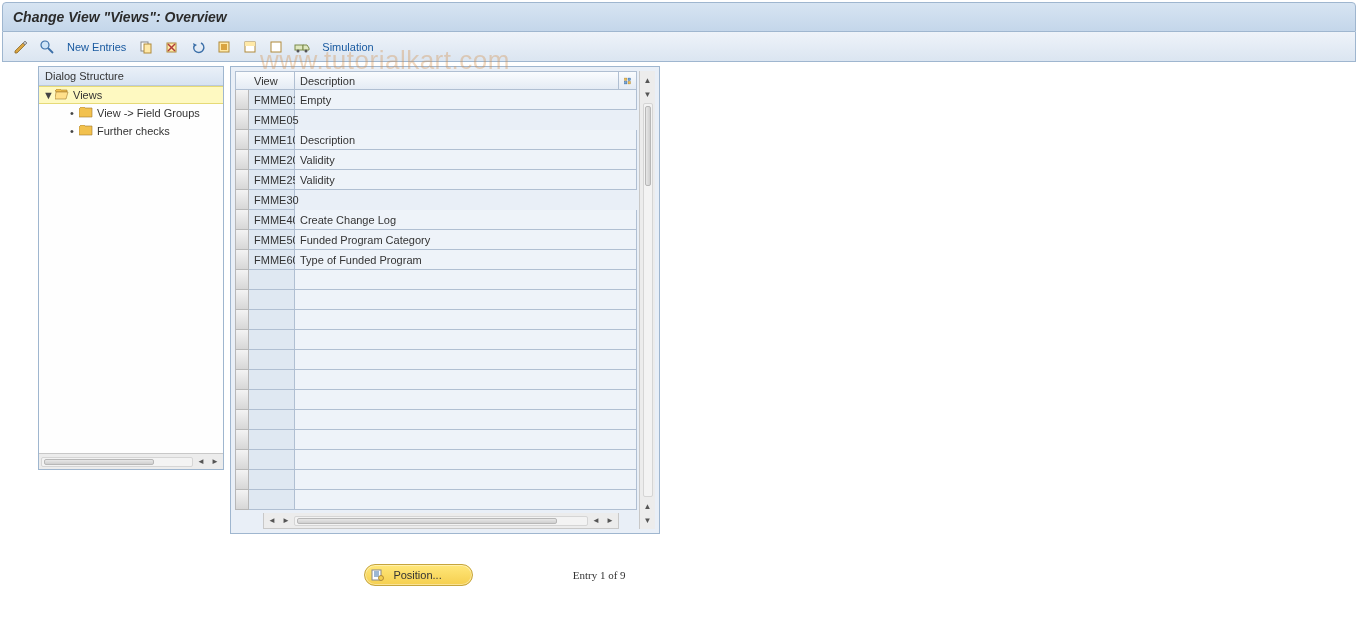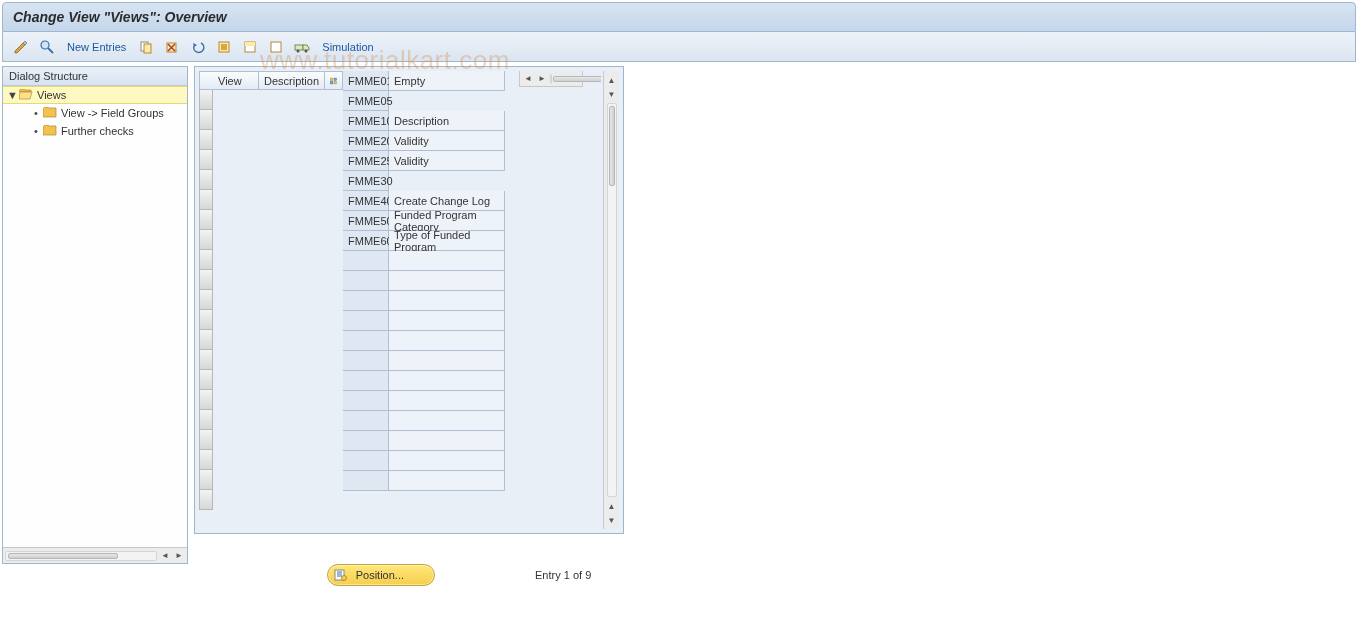--- a/index.html
+++ b/index.html
@@ -70,21 +70,22 @@
     margin: 4px 2px 2px 2px;
     gap: 6px;
   }
   
   .dialog-panel {
     width: 186px;
     border: 1px solid #9fb6cf;
     background: #f3f7fb;
     display: flex;
     flex-direction: column;
-    height: 498px;
+    height: 404px;
+    margin-left: 36px;
   }
   .dialog-header {
     background: linear-gradient(#eaf0f8, #d7e3f1);
     border-bottom: 1px solid #bcc9da;
     padding: 3px 6px;
     font-size: 11px;
   }
   .tree {
     flex: 1;
     background: #fefefe;
@@ -189,21 +190,21 @@
     width: 14px;
     height: 20px;
     background: linear-gradient(#f3f3f3, #d7d7d7);
     border: 1px solid #b7b7b7;
     border-top: none;
     cursor: pointer;
   }
   .grid {
     flex: 1;
     display: flex;
-    flex-direction: row;
+    flex-direction: column;
     overflow: hidden;
   }
   .grid-header {
     display: flex;
     height: 19px;
   }
   .grid-header .col {
     background: linear-gradient(#fafcfe, #e4ebf4);
     border: 1px solid #b0bfd2;
     border-left: none;
@@ -299,21 +300,21 @@
     border: 1px solid #c6a53c;
     border-radius: 11px;
     padding: 3px 30px 3px 6px;
     display: flex;
     align-items: center;
     gap: 8px;
     cursor: pointer;
     font-size: 11px;
     box-shadow: inset 0 0 0 1px rgba(255,255,255,0.4);
   }
-  .entry-text { font-size: 11px; }
+  .entry-text { font-size: 11px; font-family: Liberation Serif, serif; }
   
   .folder-svg { width: 14px; height: 11px; }
 </style>
 </head>
 <body>
 
 <div class="watermark">www.tutorialkart.com</div>
 
 <div class="title-bar">
   <span class="title">Change View "Views": Overview</span>

